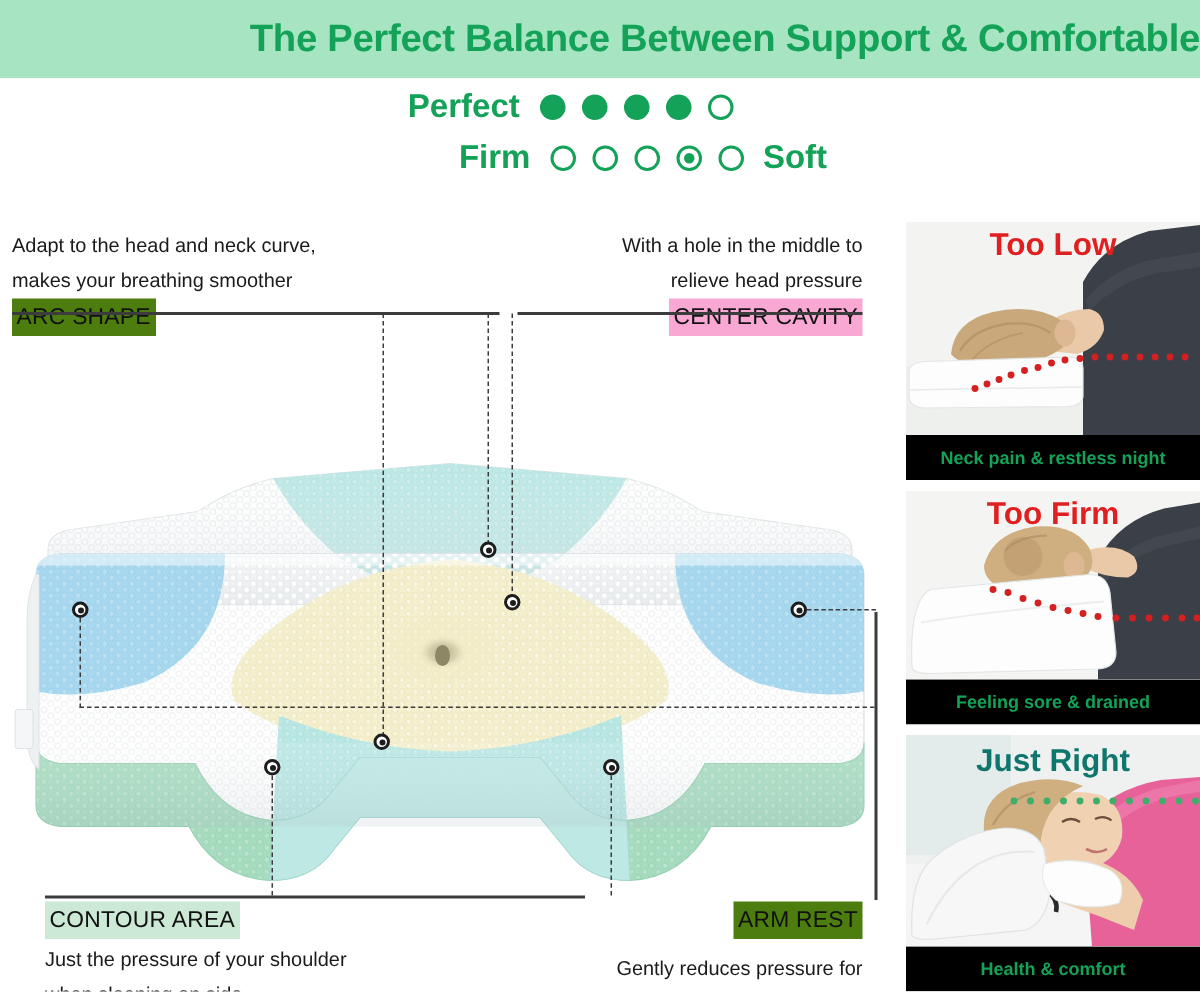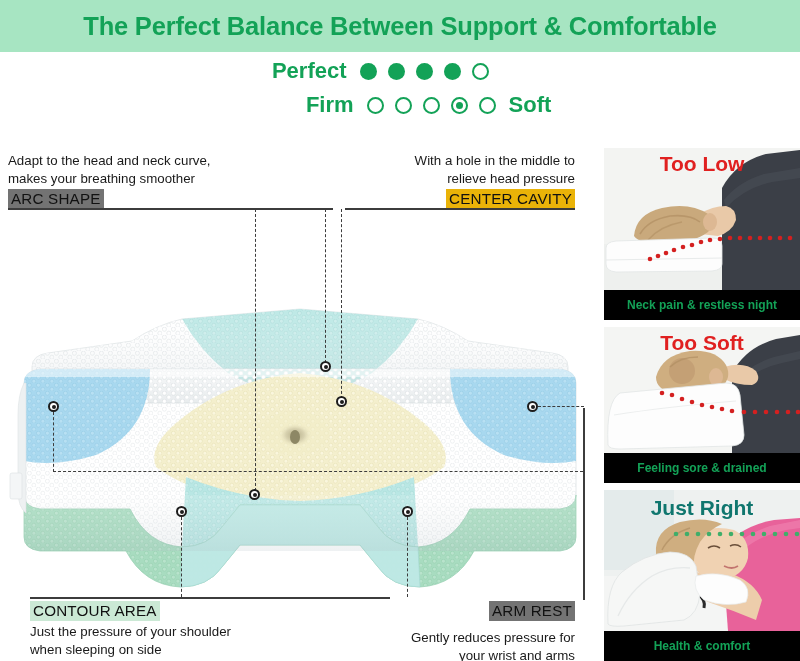--- a/index.html
+++ b/index.html
@@ -8,21 +8,21 @@
     background: #ffffff;
     font-family: "Liberation Sans", sans-serif;
     overflow: hidden;
   }
   .page { position: relative; width: 800px; height: 661px; background: #fff; }
 
   
   .header-band {
     position: absolute; left: 0; top: 0; width: 800px; height: 52px;
     background: #a7e5c2;
-    display: flex; align-items: center; justify-content: center;
+    display: flex; align-items: center; justify-content: flex-end;
   }
   .header-title {
     color: #13a257; font-size: 25.5px; font-weight: bold;
     letter-spacing: -0.2px; white-space: nowrap;
   }
 
   
   .rating-block {
     position: absolute; left: 0; top: 54px; width: 800px; height: 78px;
   }
@@ -38,28 +38,28 @@
   .dot { width: 17px; height: 17px; border-radius: 50%; }
   .dot.filled { background: #13a257; }
   .dot.empty { background: #fff; border: 2.1px solid #13a257; }
   .dot.radio {
     background: #fff; border: 2.1px solid #13a257;
     display: flex; align-items: center; justify-content: center;
   }
   .dot.radio::after { content: ""; width: 7px; height: 7px; border-radius: 50%; background: #13a257; }
 
   
-  .anno { position: absolute; font-size: 13.3px; color: #1a1a1a; line-height: 18px; }
+  .anno { position: absolute; font-size: 13.3px; color: #1a1a1a; line-height: 23px; }
   .anno .desc { white-space: pre-line; }
   .anno .tag {
     display: inline-block; font-size: 15.2px; color: #111;
     padding: 1px 3px 1px 3px; margin-top: 1px; letter-spacing: 0.2px;
   }
-  .tag.cyan { background: #737373; }
-  .tag.cream { background: #eab308; }
+  .tag.cyan { background: #4d7c0f; }
+  .tag.cream { background: #f9a8d4; }
   .tag.green { background: #cbe9d5; }
 
   #anno-arc { left: 8px; top: 152px; text-align: left; width: 280px; }
   #anno-cavity { left: 300px; top: 152px; text-align: right; width: 275px; }
   #anno-contour { left: 30px; top: 600px; text-align: left; width: 300px; }
   #anno-arm { left: 300px; top: 600px; text-align: right; width: 275px; }
 
   
   .rule { position: absolute; background: #3c3c3c; }
 
@@ -383,21 +383,21 @@
           <circle cx="118" cy="82" r="2.3"></circle>
             <circle cx="128" cy="84" r="2.3"></circle>
           <circle cx="140" cy="85" r="2.3"></circle>
             <circle cx="151" cy="85" r="2.3"></circle>
           <circle cx="162" cy="85" r="2.3"></circle>
             <circle cx="173" cy="85" r="2.3"></circle>
           <circle cx="184" cy="85" r="2.3"></circle>
             <circle cx="194" cy="85" r="2.3"></circle>
         </g>
       </svg>
-      <div class="panel-title" style="color:#e02020;">Too Soft</div>
+      <div class="panel-title" style="color:#e02020;">Too Firm</div>
     </div>
     <div class="panel-caption">Feeling sore &amp; drained</div>
   </div>
 
   <div class="side-panel" id="panel-2">
     <div class="panel-photo">
       <svg width="196" height="141" viewBox="0 0 196 141">
         <rect width="196" height="141" fill="#eef1f0"></rect>
         <rect x="0" y="0" width="70" height="80" fill="#dfe8e8" opacity="0.7"></rect>
         <rect x="0" y="86" width="196" height="55" fill="#f4f5f4"></rect>

